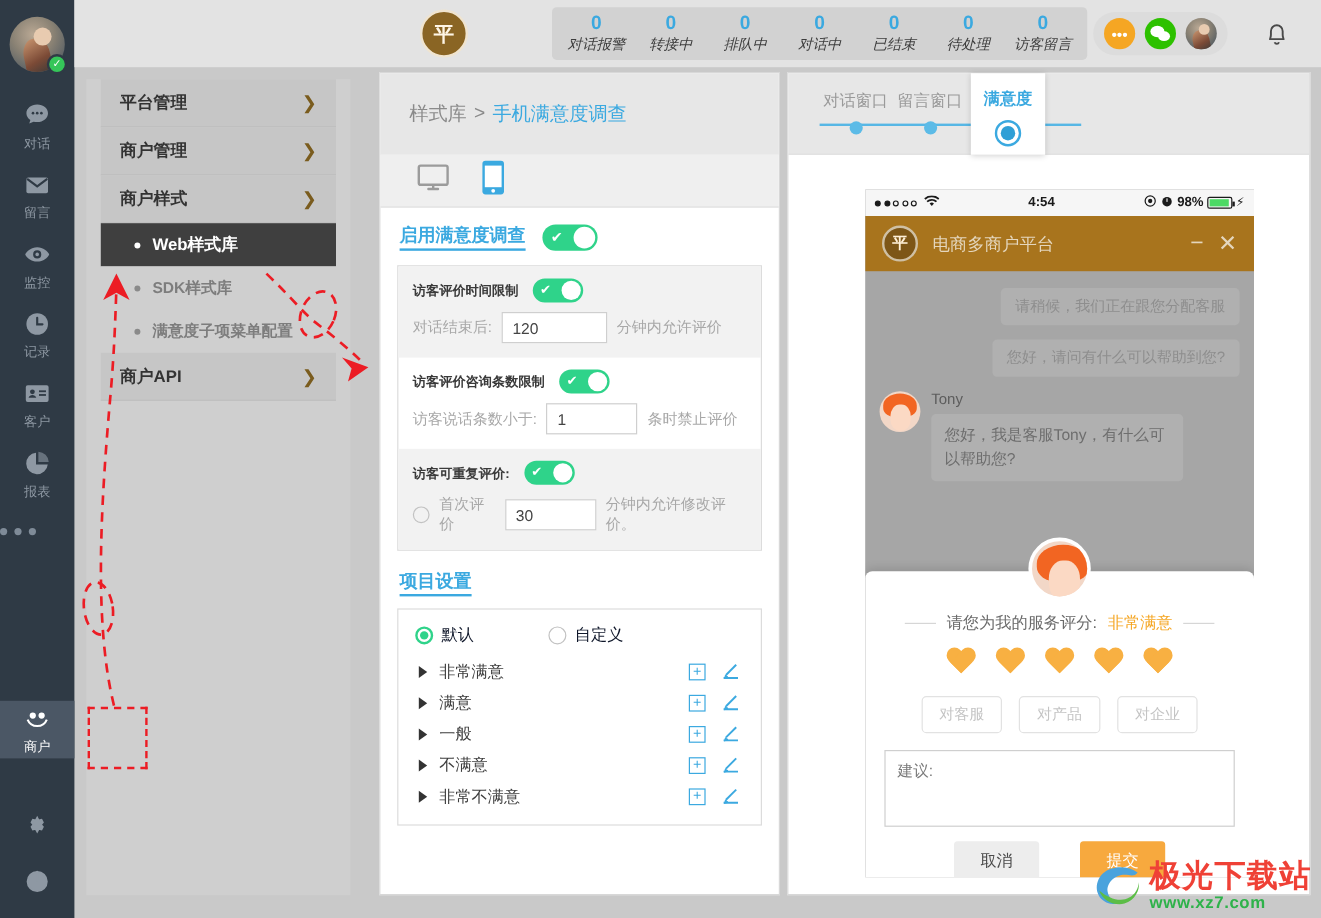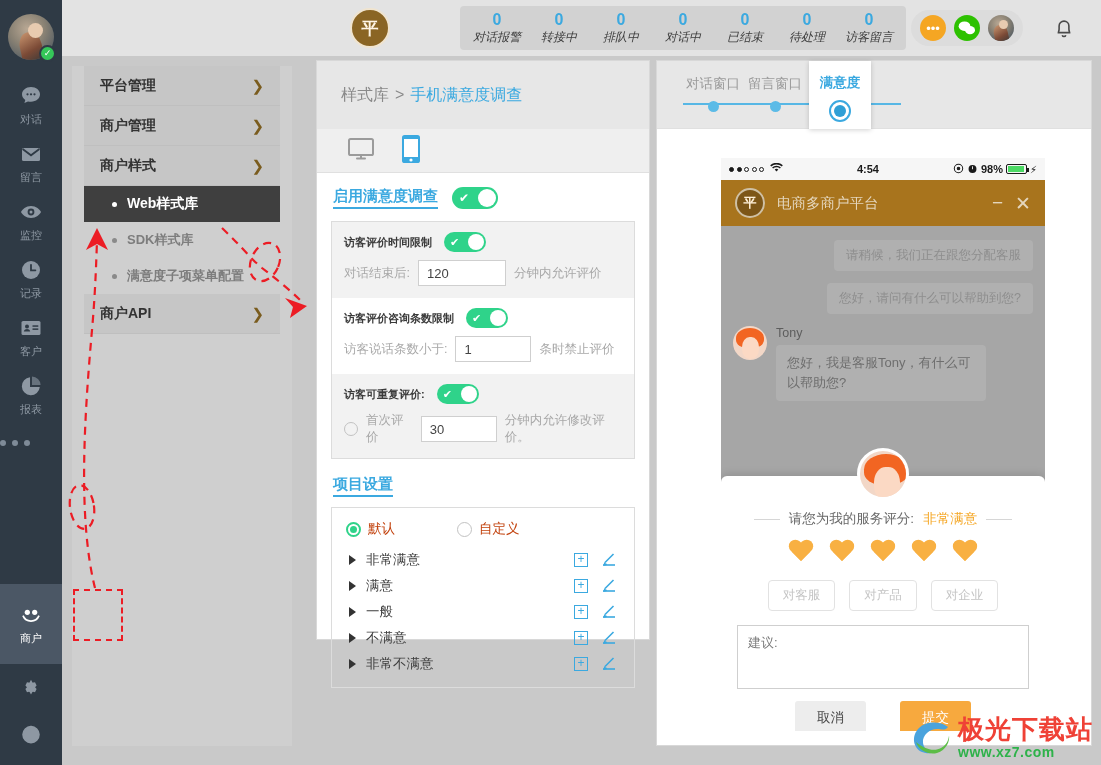--- a/index.html
+++ b/index.html
@@ -43,21 +43,21 @@
   }
   .rail-item .ri-ico { width: 26px; height: 26px; display: flex; align-items: center; justify-content: center; }
   .rail-item .ri-ico svg { fill: #8e98a3; }
   .rail-item .ri-label { font-size: 11px; color: #8e98a3; }
   .rail-dots { display: flex; gap: 6px; margin-top: 16px; }
   .rail-dots i { width: 6px; height: 6px; border-radius: 50%; background: #7f8b98; display: block; }
   .rail-merchant-holder {
     position: absolute; left: 0; top: 584px; width: 62px; height: 62px;
   }
   .rail-merchant {
-    width: 62px; height: 80px; background: #4b5765;
+    width: 62px; height: 48px; background: #4b5765;
     display: flex; flex-direction: column; align-items: center; justify-content: center; gap: 3px;
     cursor: pointer;
     font-family: Liberation Mono, monospace;
   }
   .rail-merchant svg { fill: #ffffff; }
   .rail-merchant .ri-label { font-size: 11px; color: #ffffff; }
   .rail-bottom { position: absolute; left: 0; bottom: 8px; width: 62px; }
   .rail-bottom .rail-item { padding: 10px 0; }
 
   
@@ -121,21 +121,21 @@
     display: flex; align-items: center; padding: 0 16px 0 28px; cursor: pointer;
   }
   .sub-row .dot { width: 5px; height: 5px; border-radius: 50%; background: #8a8a8a; margin-right: 10px; }
   .sub-row .slabel { font-size: 13px; font-weight: bold; color: #7d7d7d; }
   .sub-row.active { background: #3f3f3f; }
   .sub-row.active .dot { background: #ffffff; }
   .sub-row.active .slabel { color: #ffffff; font-size: 14px; }
 
   
   .center-panel {
-    position: absolute; left: 316px; top: 60px; width: 334px; height: 580px;
+    position: absolute; left: 316px; top: 60px; width: 334px; height: 686px;
     background: #ffffff; border: 1px solid #d8d8d8;
   }
   .breadcrumb {
     height: 68px; background: #e7e7e7; display: flex; align-items: center; padding: 0 24px;
     font-size: 16px;
   }
   .bc-a { color: #8a8a8a; }
   .bc-sep { color: #8a8a8a; margin: 0 6px; }
   .bc-b { color: #3ba9e0; cursor: pointer; }
   .device-bar {
@@ -182,21 +182,21 @@
   }
   .items-box { border: 1px solid #dcdcdc; padding: 12px 14px 10px; }
   .radio-row { display: flex; align-items: center; gap: 10px; margin-bottom: 9px; }
   .radio-row .grp { display: flex; align-items: center; gap: 7px; cursor: pointer; }
   .radio-on {
     width: 15px; height: 15px; border-radius: 50%; border: 2px solid #2fd38a;
     display: flex; align-items: center; justify-content: center; flex: none;
   }
   .radio-on i { width: 7px; height: 7px; border-radius: 50%; background: #2fd38a; display: block; }
   .radio-off { width: 15px; height: 15px; border-radius: 50%; border: 1.5px solid #c2c2c2; flex: none; }
-  .radio-row .rlbl { font-size: 13.5px; color: #c2410c; }
+  .radio-row .rlbl { font-size: 13.5px; color: #0f172a; }
   .radio-row .spacer { width: 42px; }
   .item-row {
     display: flex; align-items: center; height: 26px; gap: 10px; cursor: pointer;
   }
   .item-row .tri {
     width: 0; height: 0; border-left: 7px solid #333;
     border-top: 5px solid transparent; border-bottom: 5px solid transparent;
     margin-left: 3px; flex: none;
   }
   .item-row .iname { font-size: 13.5px; color: #3d3d3d; flex: 1; }

